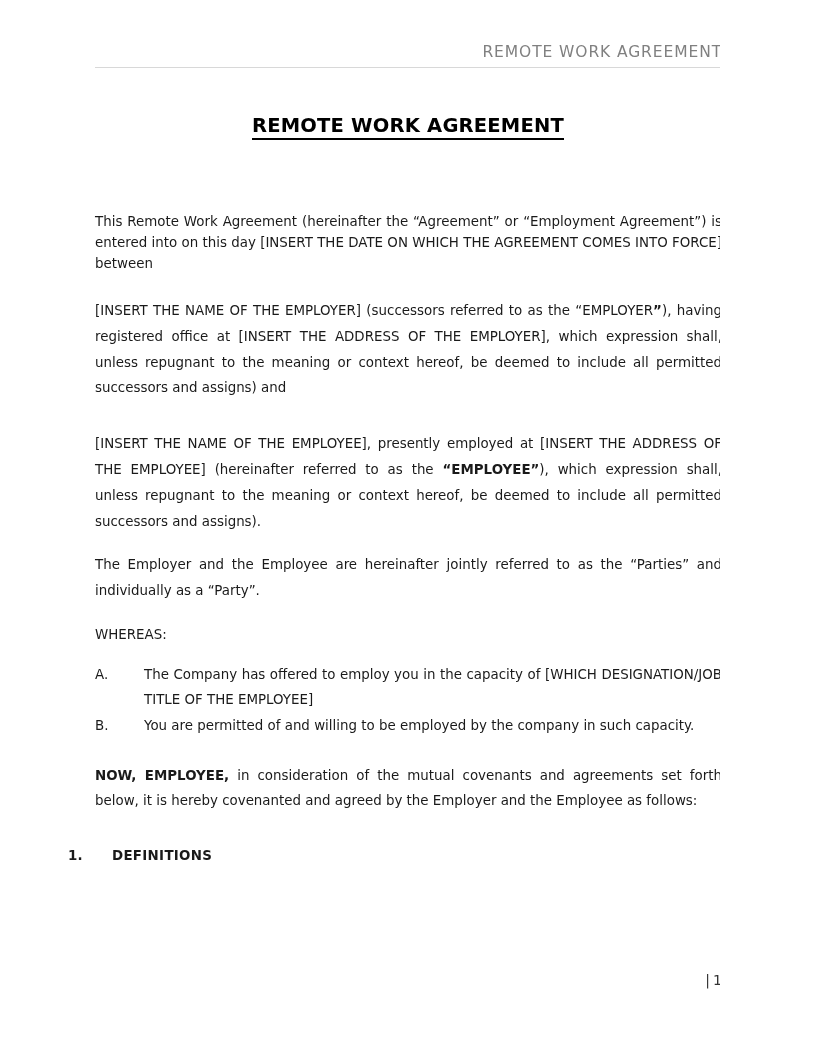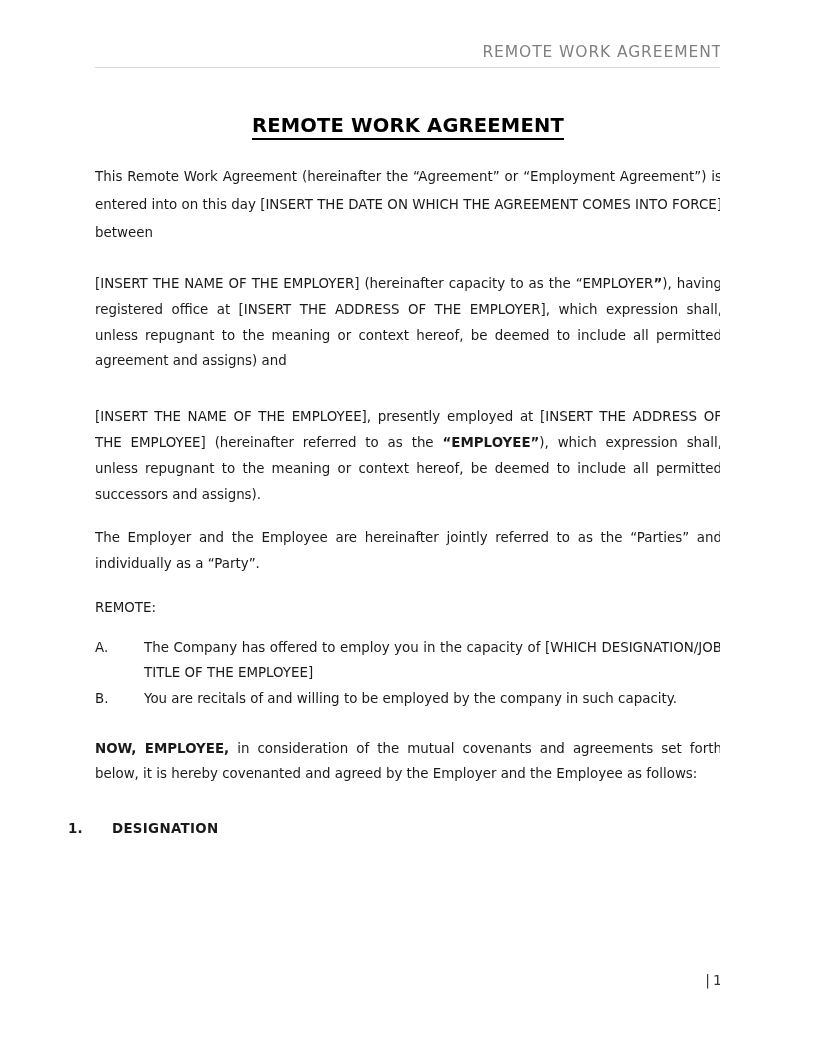--- a/index.html
+++ b/index.html
@@ -75,21 +75,22 @@
 
   p.para {
     margin: 0;
     padding: 0;
     text-align: justify;
     text-justify: inter-word;
     font-size: 13.4px;
     color: #1a1a1a;
   }
   p.tight {
-    line-height: 28px;
+    line-height: 21px;
+    margin-top: 48px;
   }
   p.loose {
     line-height: 25.8px;
   }
   .b { font-weight: bold; }
 
   .gap-18 { height: 18px; }
   .gap-24 { height: 24px; }
   .gap-26 { height: 26px; }
   .gap-14 { height: 14px; }
@@ -183,58 +184,58 @@
     </h1>
 
     <div class="content">
 
       <div class="gap-26"></div>
 
       <p class="para tight">This Remote Work Agreement (hereinafter the “Agreement” or “Employment Agreement”) is entered into on this day [INSERT THE DATE ON WHICH THE AGREEMENT COMES INTO FORCE] between</p>
 
       <div class="gap-24"></div>
 
-      <p class="para loose"><span>[INSERT THE NAME OF THE EMPLOYER] (hereinafter capacity to as the “EMPLOYER</span><span class="b">”</span><span>), having registered office at [INSERT THE ADDRESS OF THE EMPLOYER], which expression shall, unless repugnant to the meaning or context hereof, be deemed to include all permitted agreement and assigns) and</span></p>
+      <p class="para loose"><span>[INSERT THE NAME OF THE EMPLOYER] (successors referred to as the “EMPLOYER</span><span class="b">”</span><span>), having registered office at [INSERT THE ADDRESS OF THE EMPLOYER], which expression shall, unless repugnant to the meaning or context hereof, be deemed to include all permitted successors and assigns) and</span></p>
 
       <div class="gap-30"></div>
 
       <p class="para loose"><span>[INSERT THE NAME OF THE EMPLOYEE], presently employed at [INSERT THE ADDRESS OF THE EMPLOYEE] (hereinafter referred to as the </span><span class="b">“EMPLOYEE”</span><span>), which expression shall, unless repugnant to the meaning or context hereof, be deemed to include all permitted successors and assigns).</span></p>
 
       <div class="gap-18"></div>
 
       <p class="para loose">The Employer and the Employee are hereinafter jointly referred to as the “Parties” and individually as a “Party”.</p>
 
       <div class="gap-18"></div>
 
-      <p class="para loose">REMOTE:</p>
+      <p class="para loose">WHEREAS:</p>
 
       <div class="gap-14"></div>
 
       <ul class="alpha-list">
         <li class="alpha-item">
           <span class="alpha-marker">A.</span>
           <span>The Company has offered to employ you in the capacity of [WHICH DESIGNATION/JOB TITLE OF THE EMPLOYEE]</span>
         </li>
         <li class="alpha-item">
           <span class="alpha-marker">B.</span>
-          <span>You are recitals of and willing to be employed by the company in such capacity.</span>
+          <span>You are permitted of and willing to be employed by the company in such capacity.</span>
         </li>
       </ul>
 
       <div class="gap-24"></div>
 
       <p class="para loose"><span class="b">NOW,  EMPLOYEE,</span><span> in consideration of the mutual covenants and agreements set forth below, it is hereby covenanted and agreed by the Employer and the Employee as follows:</span></p>
 
       <div class="gap-30"></div>
 
       <div class="clause-block">
 
         <div class="clause heading">
           <span class="clause-num">1.</span>
-          <span>DESIGNATION</span>
+          <span>DEFINITIONS</span>
         </div>
 
 
 
       </div>
 
     </div>
   </div>
 
   <div class="doc-footer">

